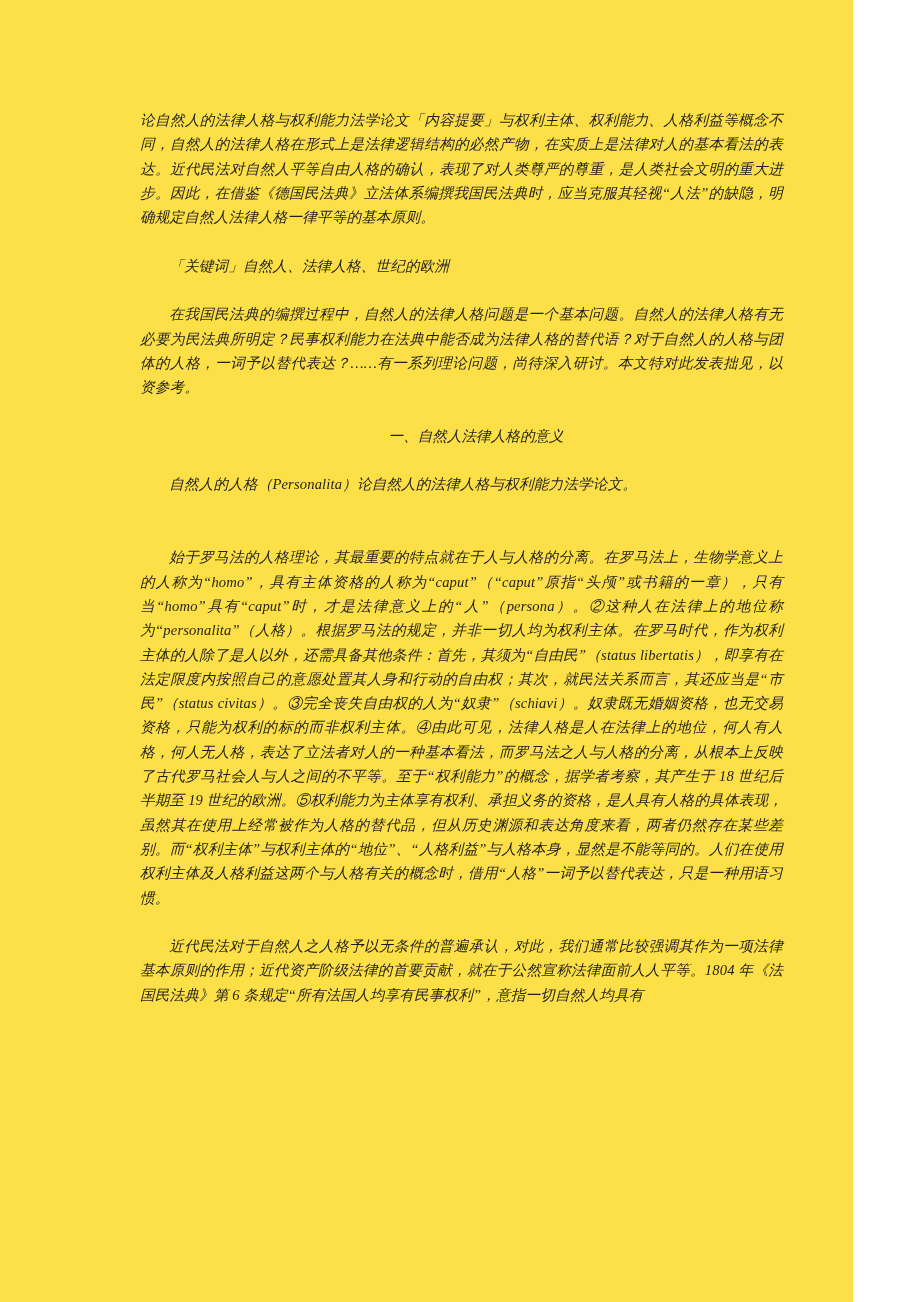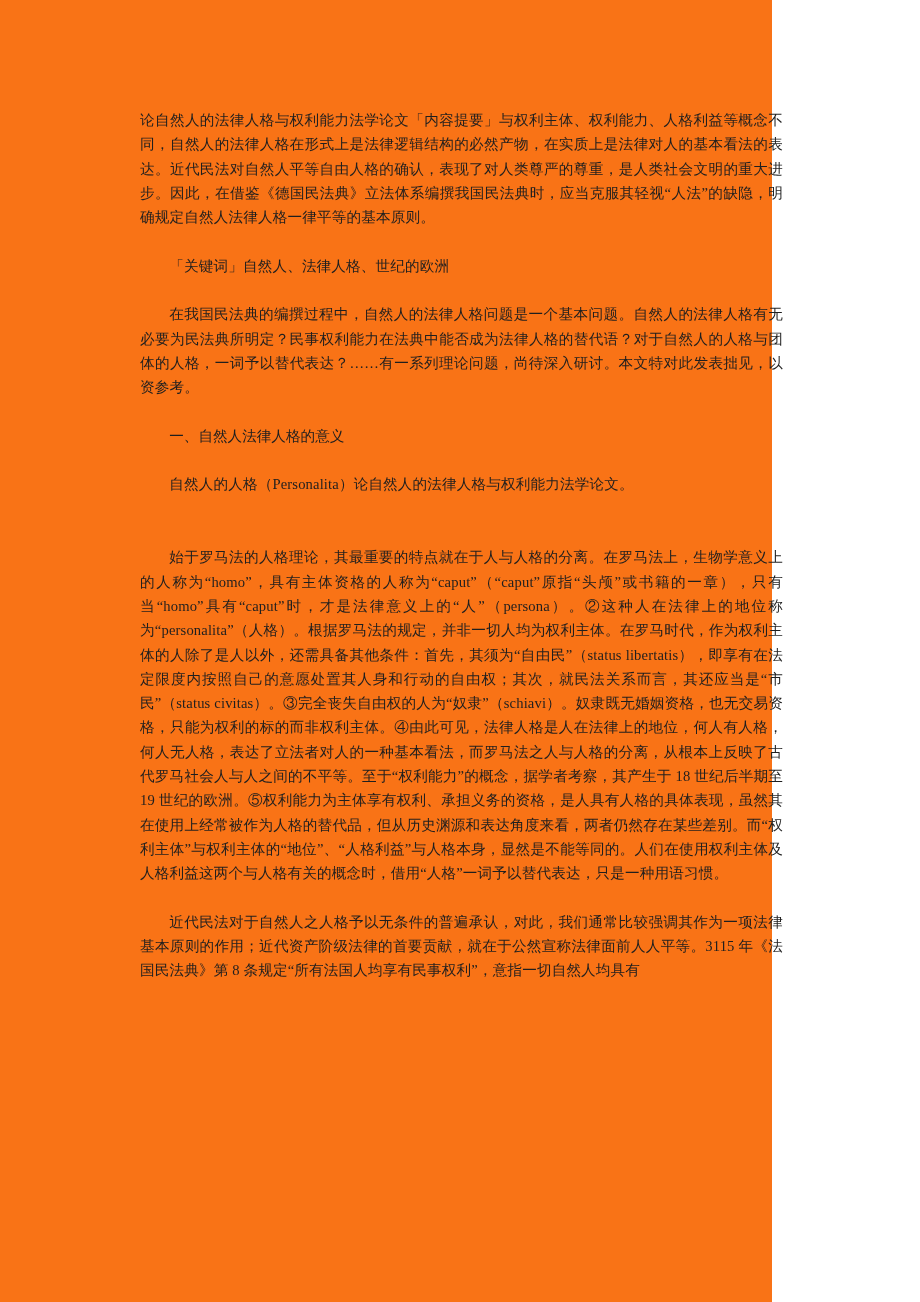--- a/index.html
+++ b/index.html
@@ -11,24 +11,25 @@
   body {
     width: 920px;
     height: 1302px;
     overflow: hidden;
     font-family: "Liberation Serif", "DejaVu Serif", serif;
     color: #1a1a1a;
     -webkit-font-smoothing: antialiased;
   }
   .page {
     position: relative;
-    width: 772px;
+    width: 853px;
     height: 1302px;
-    background: #f97316;
+    background: #fde047;
     box-sizing: border-box;
+    font-style: italic;
   }
   .text-column {
     position: absolute;
     left: 140px;
     top: 108px;
     width: 643px;
   }
   .para {
     margin: 0 0 0 0;
     font-size: 14.6px;
@@ -49,20 +50,21 @@
     height: 24.3px;
   }
   .heading {
     margin: 0;
     font-size: 14.6px;
     line-height: 24.3px;
     text-indent: 2em;
     color: #1f1f1f;
     font-weight: normal;
     font-family: "Liberation Serif", "DejaVu Serif", serif;
+    text-align: center;
   }
 </style>
 </head>
 <body>
 
 <div class="page">
 
   <div class="text-column">
 
     <p class="para no-indent">论自然人的法律人格与权利能力法学论文「内容提要」与权利主体、权利能力、人格利益等概念不同，自然人的法律人格在形式上是法律逻辑结构的必然产物，在实质上是法律对人的基本看法的表达。近代民法对自然人平等自由人格的确认，表现了对人类尊严的尊重，是人类社会文明的重大进步。因此，在借鉴《德国民法典》立法体系编撰我国民法典时，应当克服其轻视“人法”的缺隐，明确规定自然人法律人格一律平等的基本原则。</p>
@@ -85,17 +87,17 @@
 
     <div class="gap-line"></div>
 
 
     <div class="gap-line"></div>
 
     <p class="para indent">始于罗马法的人格理论，其最重要的特点就在于人与人格的分离。在罗马法上，生物学意义上的人称为“homo”，具有主体资格的人称为“caput”（“caput”原指“头颅”或书籍的一章），只有当“homo”具有“caput”时，才是法律意义上的“人”（persona）。②这种人在法律上的地位称为“personalita”（人格）。根据罗马法的规定，并非一切人均为权利主体。在罗马时代，作为权利主体的人除了是人以外，还需具备其他条件：首先，其须为“自由民”（status libertatis），即享有在法定限度内按照自己的意愿处置其人身和行动的自由权；其次，就民法关系而言，其还应当是“市民”（status civitas）。③完全丧失自由权的人为“奴隶”（schiavi）。奴隶既无婚姻资格，也无交易资格，只能为权利的标的而非权利主体。④由此可见，法律人格是人在法律上的地位，何人有人格，何人无人格，表达了立法者对人的一种基本看法，而罗马法之人与人格的分离，从根本上反映了古代罗马社会人与人之间的不平等。至于“权利能力”的概念，据学者考察，其产生于 18 世纪后半期至 19 世纪的欧洲。⑤权利能力为主体享有权利、承担义务的资格，是人具有人格的具体表现，虽然其在使用上经常被作为人格的替代品，但从历史渊源和表达角度来看，两者仍然存在某些差别。而“权利主体”与权利主体的“地位”、“人格利益”与人格本身，显然是不能等同的。人们在使用权利主体及人格利益这两个与人格有关的概念时，借用“人格”一词予以替代表达，只是一种用语习惯。</p>
 
     <div class="gap-line"></div>
 
-    <p class="para indent">近代民法对于自然人之人格予以无条件的普遍承认，对此，我们通常比较强调其作为一项法律基本原则的作用；近代资产阶级法律的首要贡献，就在于公然宣称法律面前人人平等。3115 年《法国民法典》第 8 条规定“所有法国人均享有民事权利”，意指一切自然人均具有</p>
+    <p class="para indent">近代民法对于自然人之人格予以无条件的普遍承认，对此，我们通常比较强调其作为一项法律基本原则的作用；近代资产阶级法律的首要贡献，就在于公然宣称法律面前人人平等。1804 年《法国民法典》第 6 条规定“所有法国人均享有民事权利”，意指一切自然人均具有</p>
 
   </div>
 
 </div>
 
 </body></html>

